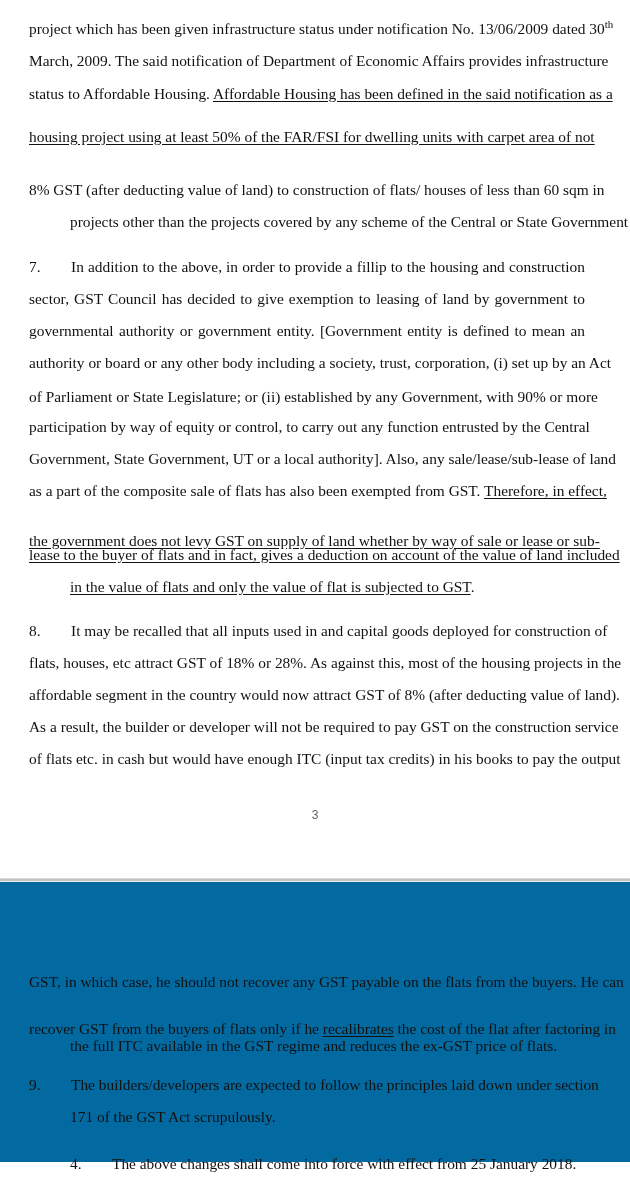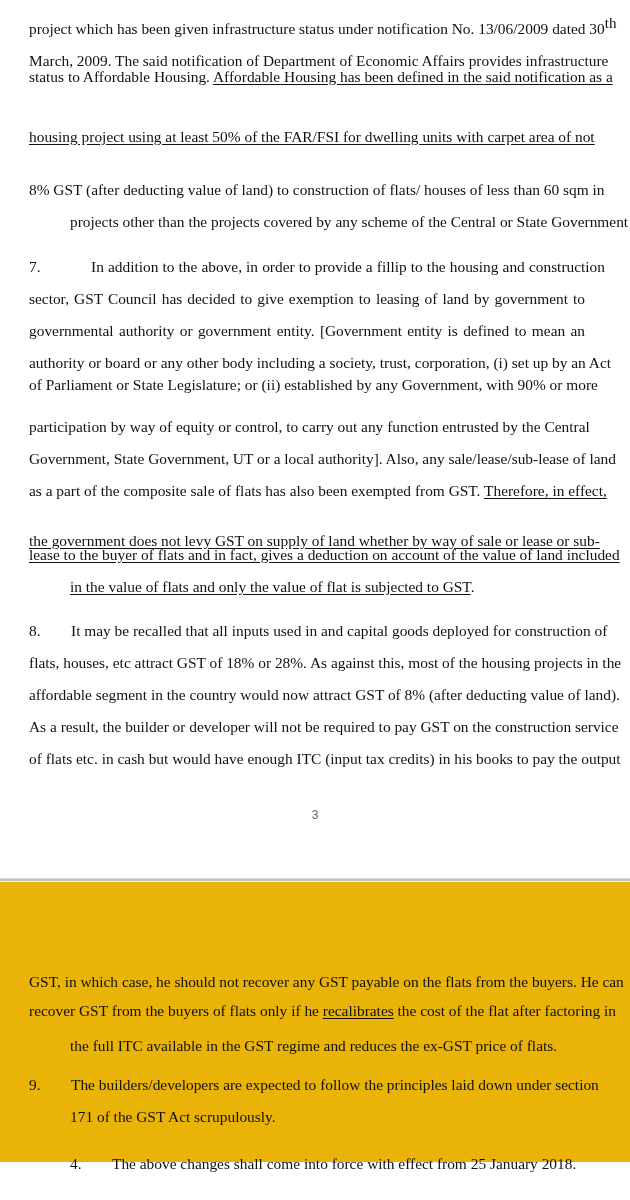--- a/index.html
+++ b/index.html
@@ -5,76 +5,76 @@
   html, body { margin: 0; padding: 0; }
   body {
     width: 630px; height: 1200px; overflow: hidden;
     background: #ffffff;
     font-family: "Liberation Serif", "DejaVu Serif", serif;
     color: #111;
     position: relative;
   }
   .page { position: absolute; left: 0; width: 630px; background: #fff; }
   .page1 { top: 0; height: 878px; }
-  .page2 { top: 882px; height: 280px; background: #eab308; }
+  .page2 { top: 882px; height: 280px; background: #0369a1; }
   .gap {
     position: absolute; left: 0; width: 630px; top: 878px; height: 4px;
     background: #c4c4c4; border-top: 1px solid #d8d8d8; border-bottom: 1px solid #eeeeee; box-sizing: border-box;
   }
   .line {
     position: absolute; left: 29px; width: 556px;
     font-size: 15.4px; line-height: 18px; white-space: nowrap;
     text-align: justify; text-align-last: justify;
   }
   .line.last { text-align-last: left; margin-left: 41px; }
   .u { text-decoration: underline; text-underline-offset: 2px; }
   .num { display: inline-block; width: 42px; }
-  sup { font-size: 15px; line-height: 0; vertical-align: 6px; }
+  sup { font-size: 11px; line-height: 0; vertical-align: 6px; }
   .pagenum {
     position: absolute; left: 0; width: 630px; text-align: center;
     font-family: "Liberation Sans", "DejaVu Sans", sans-serif; font-size: 12px; color: #666;
   }
 </style>
 </head>
 <body>
 
 <div class="page page1">
 
   <div class="line" style="top:20px"><span>project which has been given infrastructure status under notification No. 13/06/2009 dated 30</span><sup>th</sup></div>
   <div class="line" style="top:52px">March, 2009. The said notification of Department of Economic Affairs provides infrastructure</div>
-  <div class="line" style="top:68px"><span>status to Affordable Housing. </span><span class="u">Affordable Housing has been defined in the said notification as a</span></div>
+  <div class="line" style="top:85px"><span>status to Affordable Housing. </span><span class="u">Affordable Housing has been defined in the said notification as a</span></div>
   <div class="line u" style="top:128px">housing project using at least 50% of the FAR/FSI for dwelling units with carpet area of not</div>
   <div class="line" style="top:181px">8% GST (after deducting value of land) to construction of flats/ houses of less than 60 sqm in</div>
   <div class="line last" style="top:213px">projects other than the projects covered by  any scheme of the Central or State Government also.</div>
 
-  <div class="line" style="top:258px"><span class="num">7.</span><span style="display:inline-block;width:514px;text-align:justify;text-align-last:justify;margin-left:20px;">In addition to the above, in order to provide a fillip to the housing and construction</span></div>
+  <div class="line" style="top:258px"><span class="num">7.</span><span style="display:inline-block;width:514px;text-align:justify;text-align-last:justify;">In addition to the above, in order to provide a fillip to the housing and construction</span></div>
   <div class="line" style="top:290px">sector, GST Council has decided to give exemption to leasing of land by government to</div>
   <div class="line" style="top:354px">authority or board or any other body including a society, trust, corporation, (i) set up by an Act</div>
   <div class="line" style="top:322px">governmental authority or government entity. [Government entity is defined to mean an</div>
-  <div class="line" style="top:376px">of Parliament or State Legislature; or (ii) established by any Government, with 90% or more</div>
+  <div class="line" style="top:388px">of Parliament or State Legislature; or (ii) established by any Government, with 90% or more</div>
   <div class="line" style="top:418px">participation by way of equity or control, to carry out any function entrusted by the Central</div>
   <div class="line" style="top:450px">Government, State Government, UT or a local authority]. Also, any sale/lease/sub-lease of land</div>
   <div class="line" style="top:482px"><span>as a part of the composite sale of flats has also been exempted from GST. </span><span class="u">Therefore, in effect,</span></div>
   <div class="line u" style="top:532px">the government does not levy GST on supply of land whether by way of sale or lease or sub-</div>
   <div class="line u" style="top:546px">lease to the buyer of flats and in fact, gives a deduction on account of the value of land included</div>
   <div class="line last" style="top:578px"><span class="u">in the value of flats and only the value of flat is subjected to GST</span><span>.</span></div>
 
   <div class="line" style="top:622px"><span class="num">8.</span><span style="display:inline-block;width:514px;text-align:justify;text-align-last:justify;">It may be recalled that all inputs used in and capital goods deployed for construction of</span></div>
   <div class="line" style="top:654px">flats, houses, etc attract GST of 18% or 28%. As against this, most of the housing projects in the</div>
   <div class="line" style="top:686px">affordable segment in the country would now attract GST of 8% (after deducting value of land).</div>
   <div class="line" style="top:718px">As a result, the builder or developer will not be required to pay GST on the construction service</div>
   <div class="line" style="top:750px">of flats etc. in cash but would have enough ITC (input tax credits) in his books to pay the output</div>
 
   <div class="pagenum" style="top:808px">3</div>
 </div>
 
 <div class="gap"></div>
 
 <div class="page page2">
   <div class="line" style="top:91px">GST, in which case, he should not recover any GST payable on the flats from the buyers. He can</div>
-  <div class="line" style="top:120px"><span>recover GST from the buyers of flats only if he </span><span class="u">recalibrates</span><span> the cost of the flat after factoring in</span></div>
+  <div class="line" style="top:138px"><span>recover GST from the buyers of flats only if he </span><span class="u">recalibrates</span><span> the cost of the flat after factoring in</span></div>
   <div class="line last" style="top:155px">the full ITC available in the GST regime and reduces the ex-GST price of flats.</div>
 
   <div class="line" style="top:194px"><span class="num">9.</span><span style="display:inline-block;width:514px;text-align:justify;text-align-last:justify;">The builders/developers are expected to follow the principles laid down under section</span></div>
   <div class="line last" style="top:226px">171 of the GST Act scrupulously.</div>
 
   <div class="line last" style="top:273px"><span class="num">4.</span><span>The above changes shall come into force with effect from 25 January 2018.</span></div>
 </div>
 
 </body></html>

